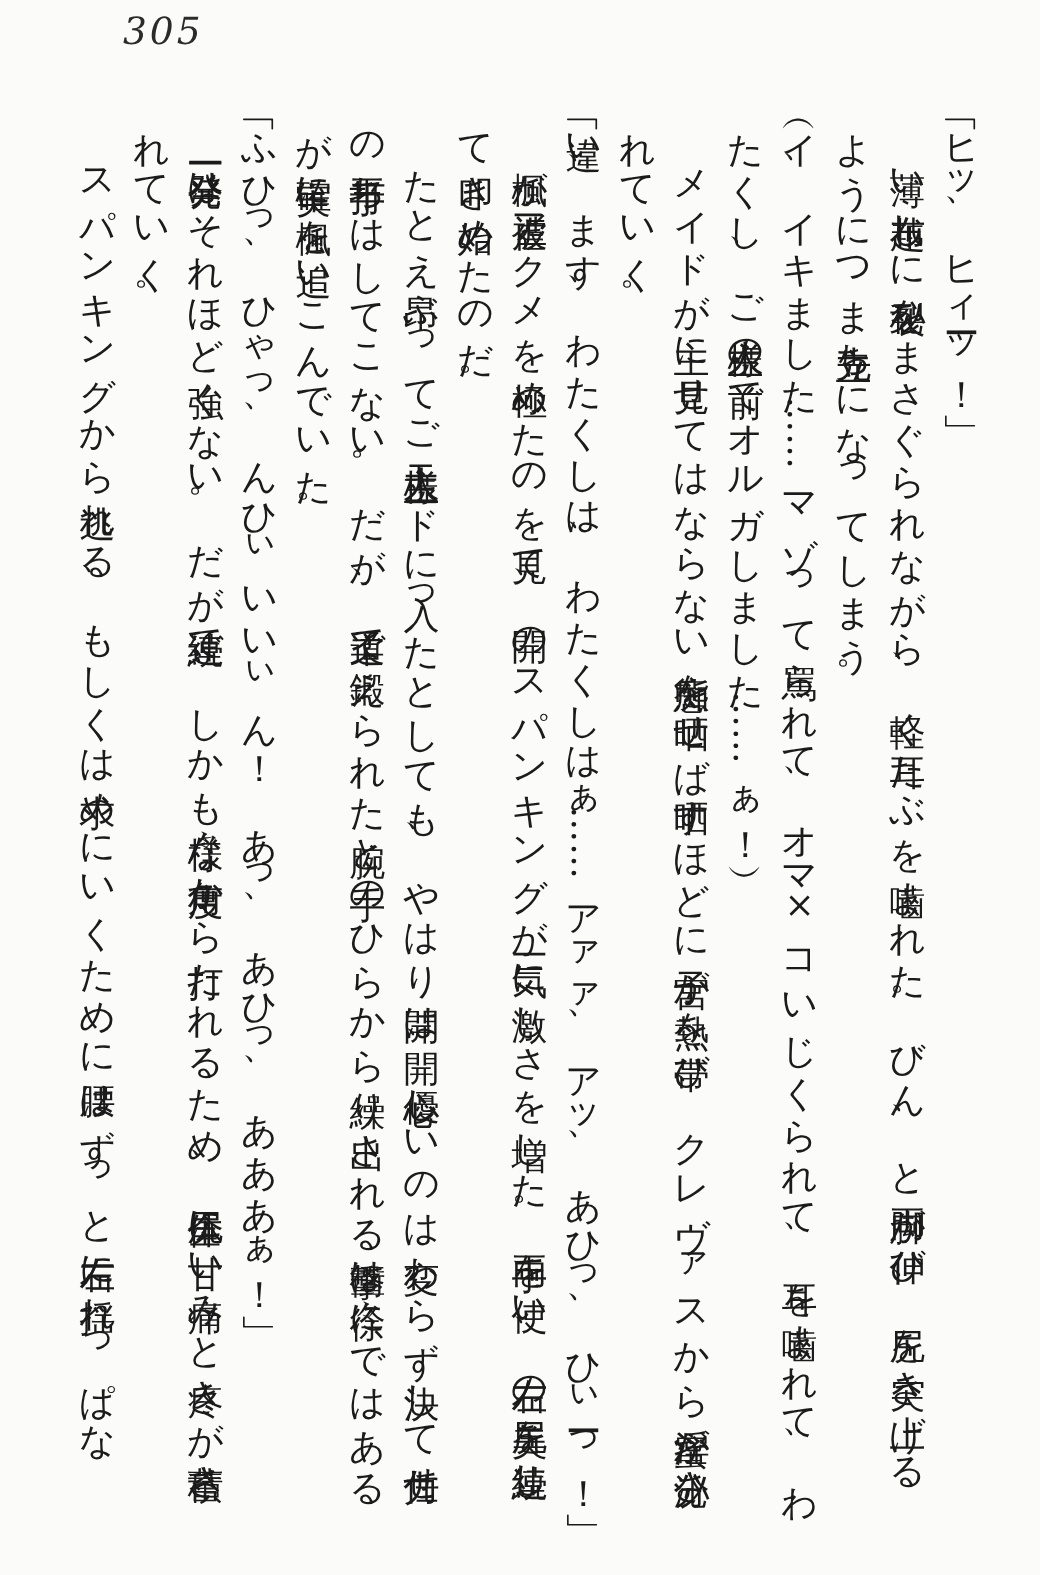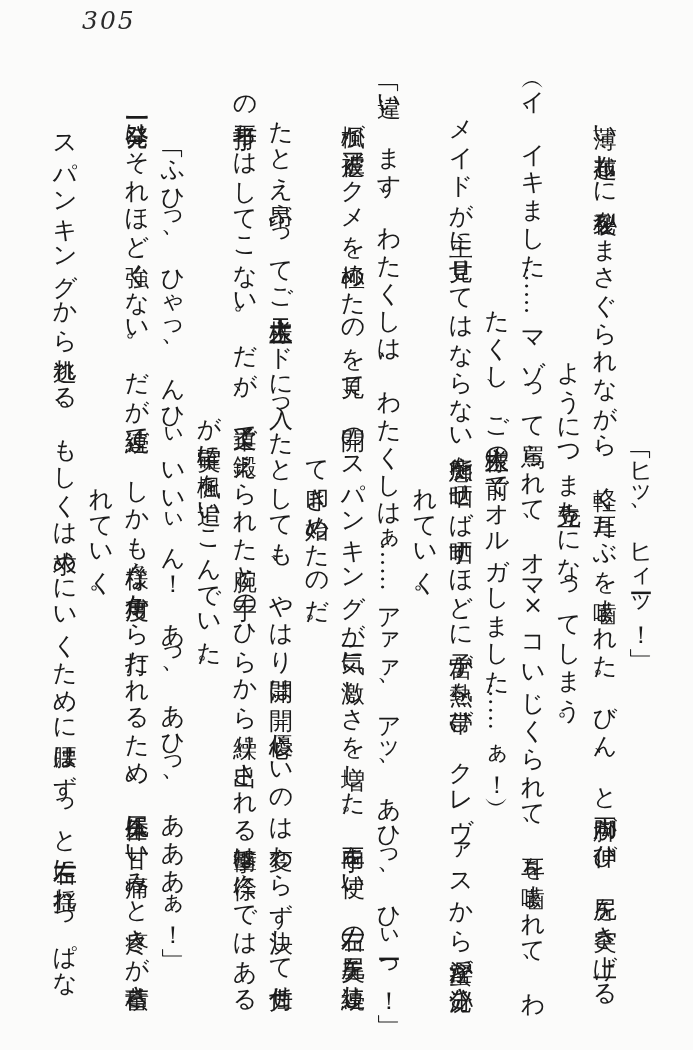--- a/index.html
+++ b/index.html
@@ -6,21 +6,20 @@
   body {
     width: 693px;
     height: 1050px;
     background: #fbfbfa;
     position: relative;
     overflow: hidden;
   }
   .page {
     position: absolute;
     inset: 0;
-    text-align: center;
   }
   .page-number {
     position: absolute;
     top: 6px;
     left: 82px;
     font-family: "DejaVu Serif", "Liberation Serif", serif;
     font-style: italic;
     font-size: 25px;
     letter-spacing: 2px;
     color: #2b2b2b;

